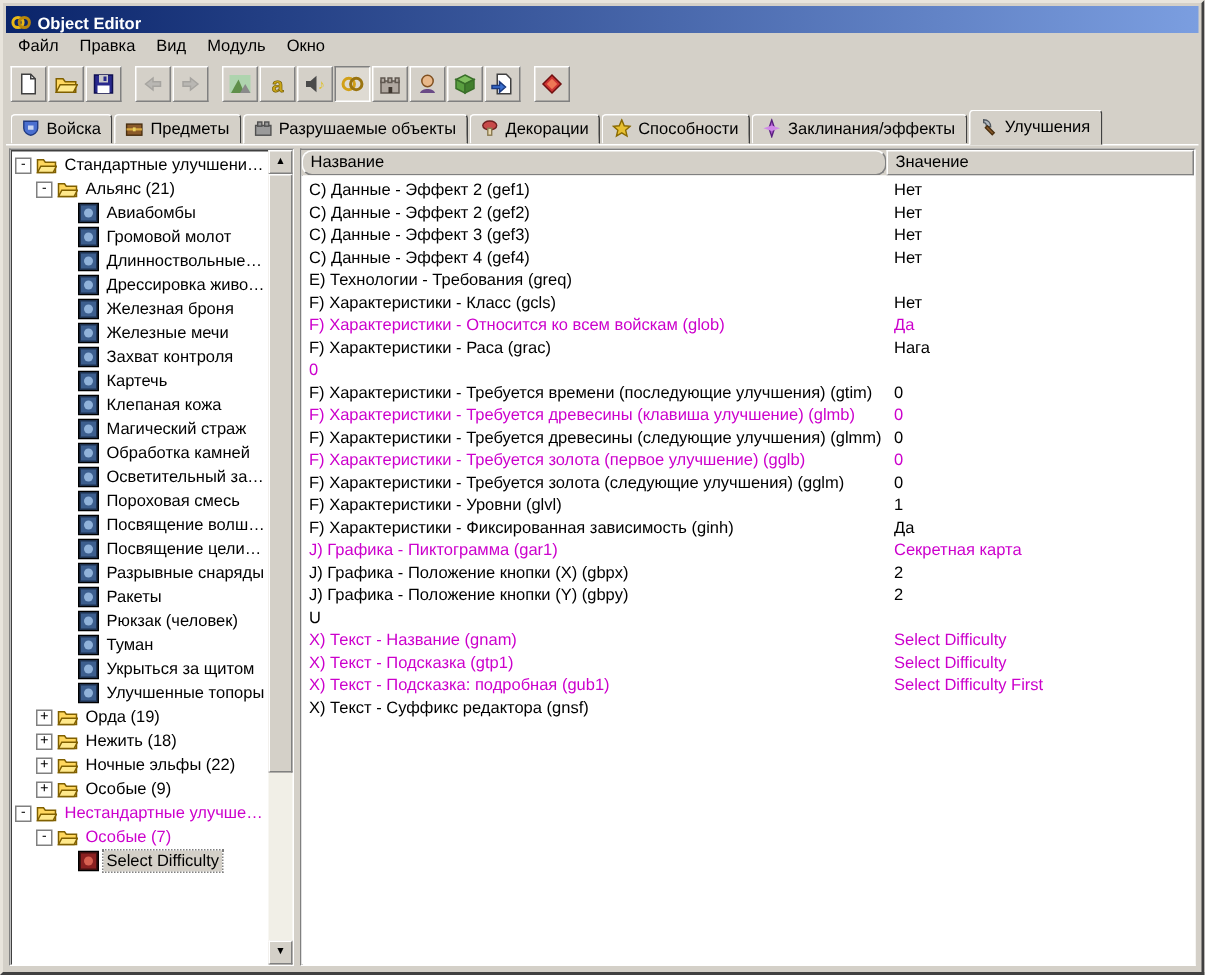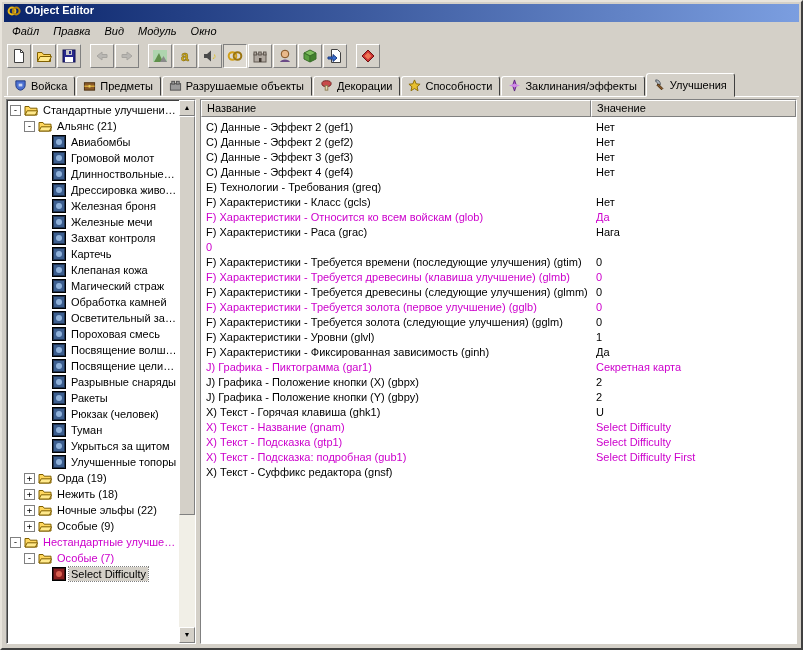--- a/index.html
+++ b/index.html
@@ -16,27 +16,27 @@
     background:#d4d0c8;
     border:2px solid;
     border-color:#e8e4dc #404040 #404040 #e8e4dc;
     padding:2px;
     display:flex; flex-direction:column;
   }
   
   .titlebar {
     height:18px; flex:0 0 auto;
     background:linear-gradient(to right, var(--title-a,#0a246a), var(--title-b,#7b9ee0));
-    display:flex; align-items:flex-start; gap:4px; padding:0 3px;
+    display:flex; align-items:flex-end; gap:4px; padding:0 3px;
   }
   .titlebar .win-icon { width:14px; height:14px; flex:0 0 auto; }
   .titlebar-text { color:#fff; font-weight:bold; font-size:11px; white-space:nowrap; }
   
   .menubar { height:19px; flex:0 0 auto; display:flex; align-items:center; padding-left:1px; }
-  .menu-item { padding:2px 7px 3px 7px; cursor:default;font-style:italic; }
+  .menu-item { padding:2px 7px 3px 7px; cursor:default; }
   
   .toolbar { height:30px; flex:0 0 auto; display:flex; align-items:center; padding:2px 3px; }
   .tb-btn {
     width:24px; height:24px; background:#d4d0c8;
     border:1px solid; border-color:#fff #808080 #808080 #fff;
     display:flex; align-items:center; justify-content:center;
     margin-right:1px;
   }
   .tb-btn.pressed { border-color:#808080 #fff #fff #808080; background:#dedad2; }
   .tb-btn.disabled .tb-icon { opacity:.45; filter:grayscale(1); }
@@ -99,21 +99,21 @@
     border:1px solid; border-color:#fff #808080 #808080 #fff;
   }
   
   .list-panel { flex:1; min-width:0; display:flex; flex-direction:column; }
   .list-header { display:flex; height:17px; flex:0 0 auto; background:#d4d0c8; }
   .col-header {
     background:#d4d0c8; padding:1px 5px;
     border:1px solid; border-color:#fff #808080 #808080 #fff;
     white-space:nowrap; overflow:hidden; cursor:default;
   }
-  .col-header.name { width:390px; flex:0 0 auto; }
+  .col-header.name { width:390px; flex:0 0 auto;border-radius:7px; }
   .col-header.value { flex:1; min-width:0; }
   .list-rows { flex:1; background:#fff; overflow:hidden; padding-top:2px; }
   .list-row { display:flex; height:15px; align-items:center; cursor:default; }
   .cell-name { width:390px; flex:0 0 auto; padding-left:5px; white-space:nowrap; overflow:hidden; }
   .cell-value { flex:1; min-width:0; padding-left:5px; white-space:nowrap; overflow:hidden; }
   .list-row.modified .cell-name, .list-row.modified .cell-value { color:var(--modified,#cc00cc); }
 </style>
 </head>
 <body>
 
@@ -767,21 +767,20 @@
           </div>
           <div class="list-row">
             <div class="cell-name">J) Графика - Положение кнопки (X) (gbpx)</div>
             <div class="cell-value">2</div>
           </div>
           <div class="list-row">
             <div class="cell-name">J) Графика - Положение кнопки (Y) (gbpy)</div>
             <div class="cell-value">2</div>
           </div>
           <div class="list-row">
-            <div class="cell-name">X) Текст - Горячая клавиша (ghk1)</div>
             <div class="cell-value">U</div>
           </div>
           <div class="list-row modified">
             <div class="cell-name">X) Текст - Название (gnam)</div>
             <div class="cell-value">Select Difficulty</div>
           </div>
           <div class="list-row modified">
             <div class="cell-name">X) Текст - Подсказка (gtp1)</div>
             <div class="cell-value">Select Difficulty</div>
           </div>

